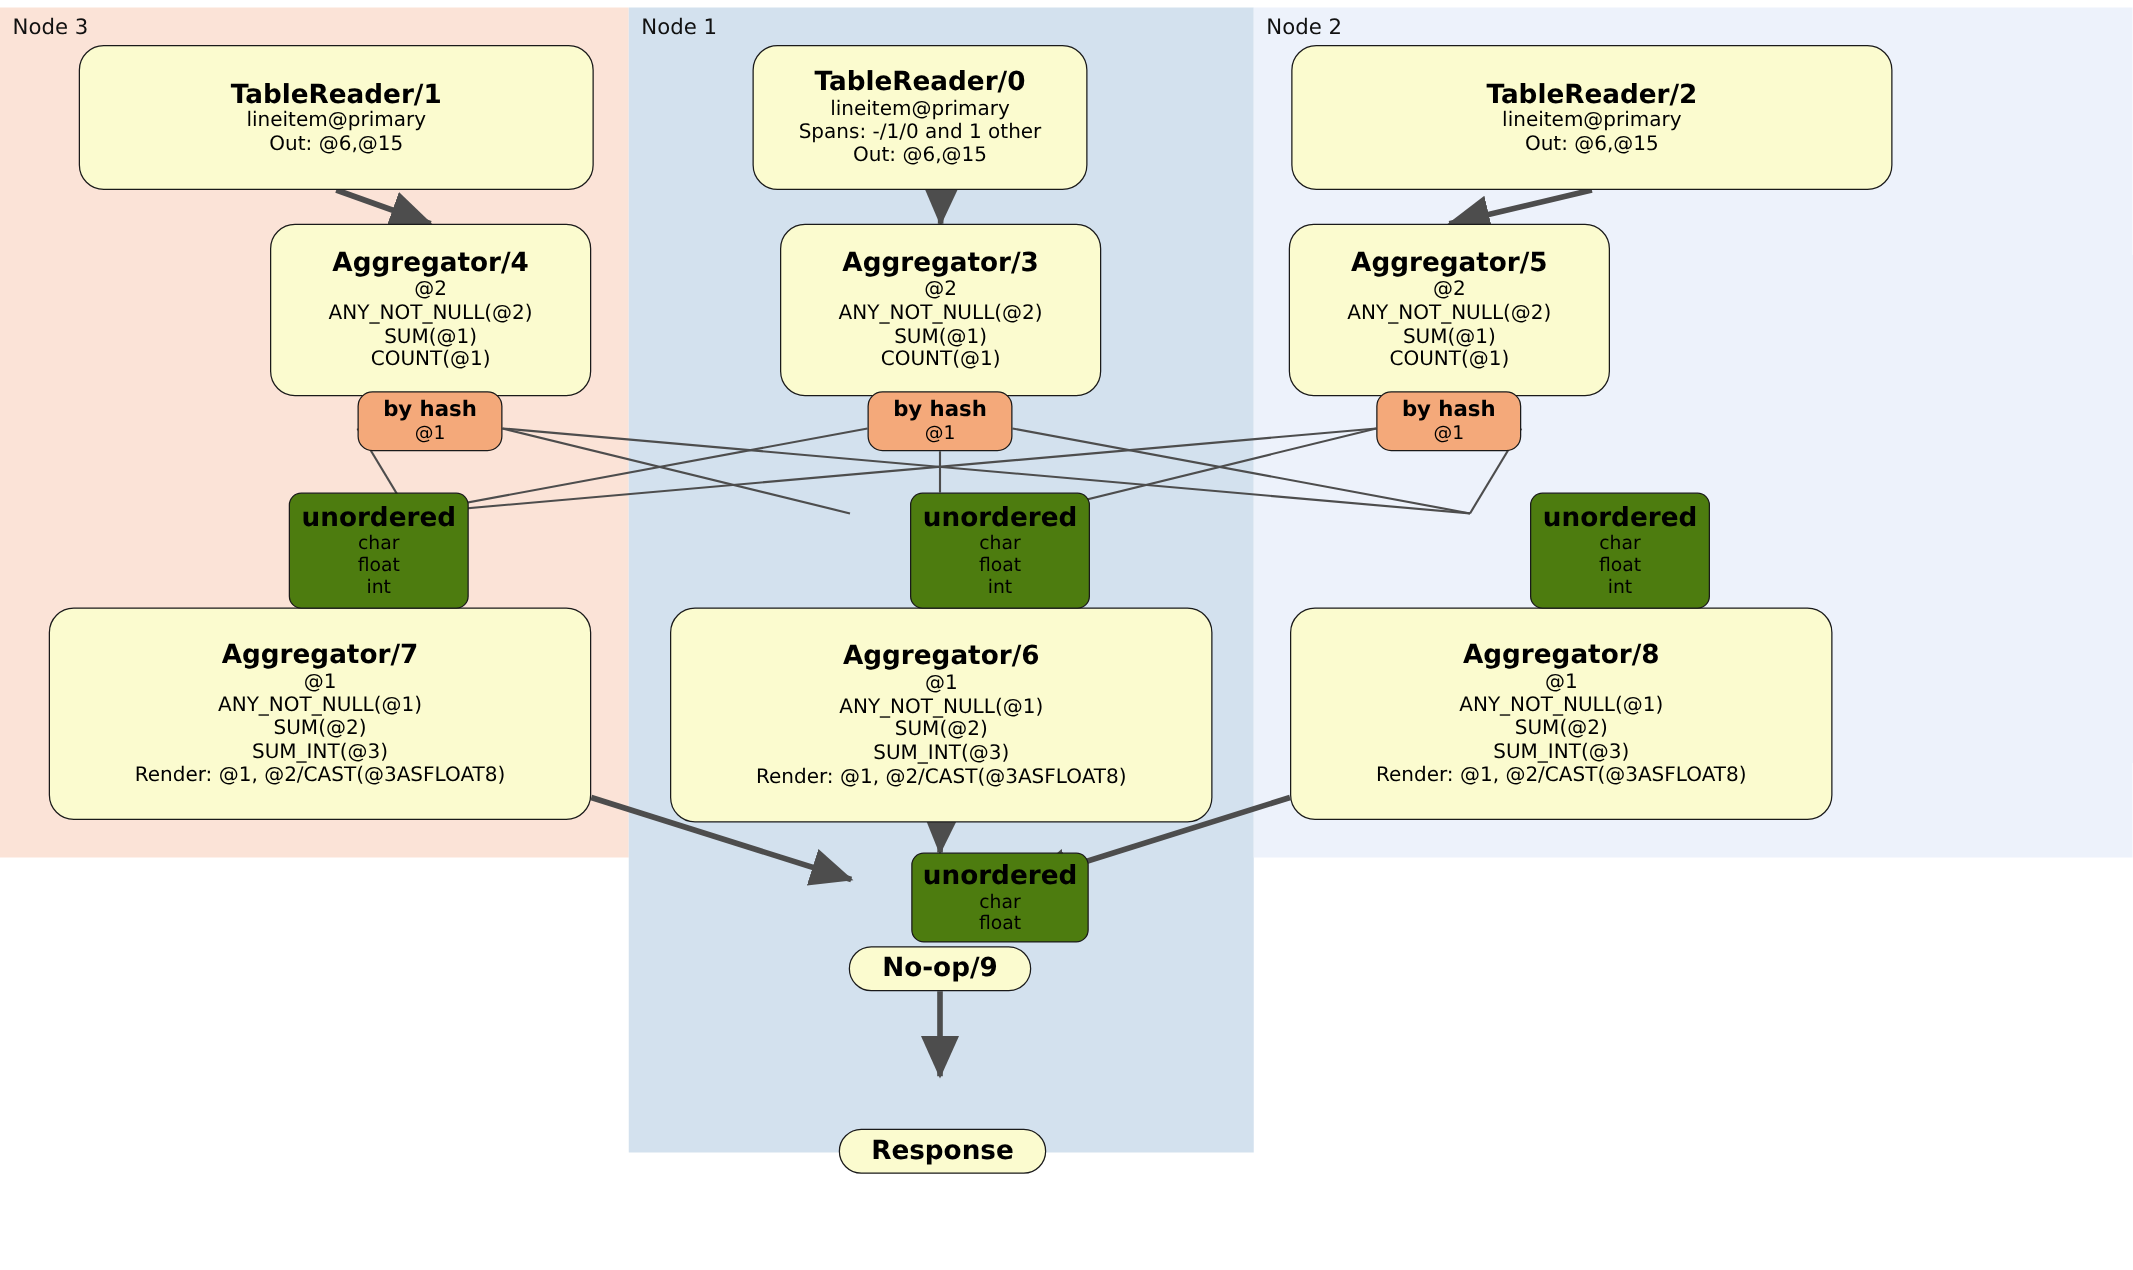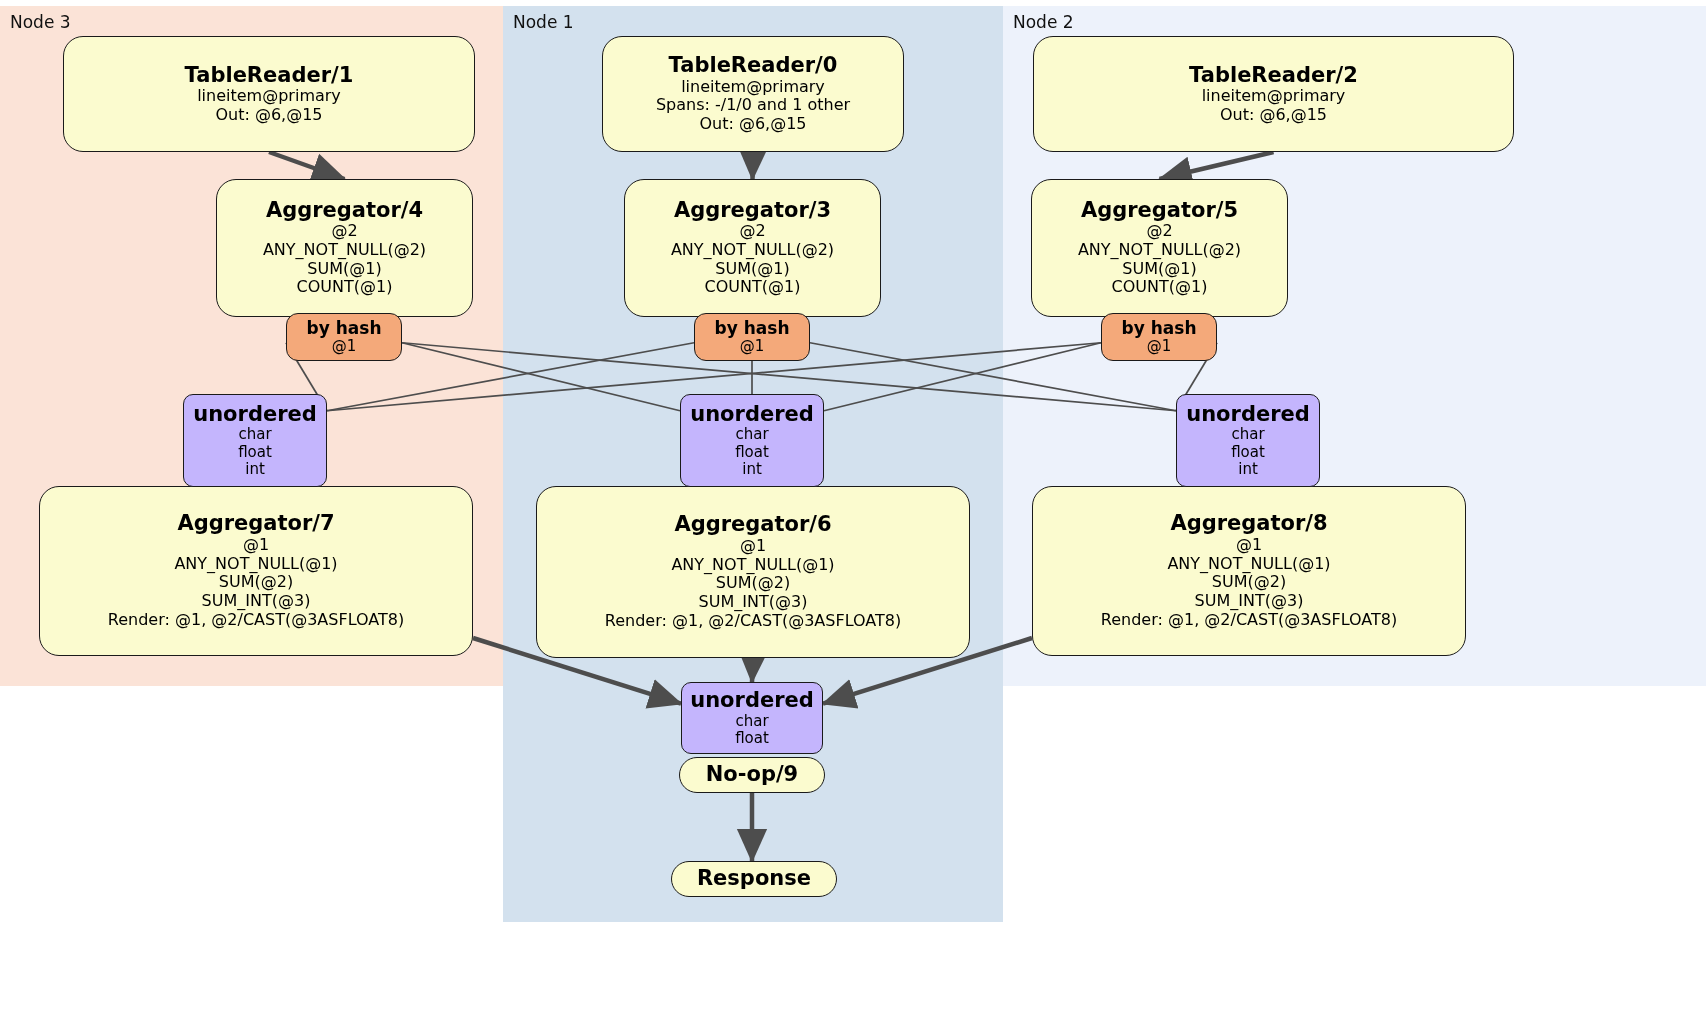--- a/index.html
+++ b/index.html
@@ -14,21 +14,21 @@
 
   .edges{position:absolute;left:0;top:0;width:1706px;height:1016px;
          pointer-events:none;}
 
   .box{position:absolute;box-sizing:border-box;display:flex;flex-direction:column;
        align-items:center;justify-content:center;text-align:center;
        border:1.6px solid #1a1a1a;border-radius:20px;}
 
   .proc{background:#fbfbcf;}
   .router{background:#f4a97a;}
-  .sync{background:#c4b5fd;}
+  .sync{background:#4d7c0f;margin-left:48px;}
 
   .ttl{font-weight:bold;font-size:21px;color:#000;line-height:1.12;}
   .ttl-sm{font-weight:bold;font-size:17px;color:#000;line-height:1.1;}
   .det{font-size:16px;color:#000;line-height:1.17;white-space:nowrap;}
   .det-sm{font-size:15px;color:#000;line-height:1.15;white-space:nowrap;}
 </style>
 </head>
 <body>
 
 <div id="canvas">
@@ -67,21 +67,21 @@
         <line x1="1032" y1="638" x2="823" y2="703.6" stroke="#4d4d4d" stroke-width="4.5" marker-end="url(#arrow-thick)"></line>
         <line x1="752" y1="793" x2="752" y2="861" stroke="#4d4d4d" stroke-width="4.5" marker-end="url(#arrow-thick)"></line>
       </g>
   </svg>
   <div id="boxes">
       <div class="box proc" style="left: 63px; top: 36px; width: 412px; height: 116px; z-index: 4;">
         <div class="ttl">TableReader/1</div>
         <div class="det">lineitem@primary</div>
         <div class="det">Out: @6,@15</div>
       </div>
-      <div class="box proc" style="left: 602px; top: 36px; width: 302px; height: 116px; z-index: 4;">
+      <div class="box proc" style="left: 602px; top: 36px; width: 268px; height: 116px; z-index: 4;">
         <div class="ttl">TableReader/0</div>
         <div class="det">lineitem@primary</div>
         <div class="det">Spans: -/1/0 and 1 other</div>
         <div class="det">Out: @6,@15</div>
       </div>
       <div class="box proc" style="left: 1033px; top: 36px; width: 481px; height: 116px; z-index: 4;">
         <div class="ttl">TableReader/2</div>
         <div class="det">lineitem@primary</div>
         <div class="det">Out: @6,@15</div>
       </div>
@@ -161,17 +161,17 @@
         <div class="det">Render: @1, @2/CAST(@3ASFLOAT8)</div>
       </div>
       <div class="box sync" style="left: 681px; top: 682px; width: 142px; height: 72px; z-index: 5; border-radius: 10px;">
         <div class="ttl">unordered</div>
         <div class="det-sm">char</div>
         <div class="det-sm">float</div>
       </div>
       <div class="box proc" style="left: 679px; top: 757px; width: 146px; height: 36px; z-index: 4;">
         <div class="ttl">No-op/9</div>
       </div>
-      <div class="box proc" style="left: 671px; top: 861px; width: 166px; height: 36px; z-index: 4;">
+      <div class="box proc" style="left: 671px; top: 903px; width: 166px; height: 36px; z-index: 4;">
         <div class="ttl">Response</div>
       </div>
     </div>
 </div>
 
 </body></html>

